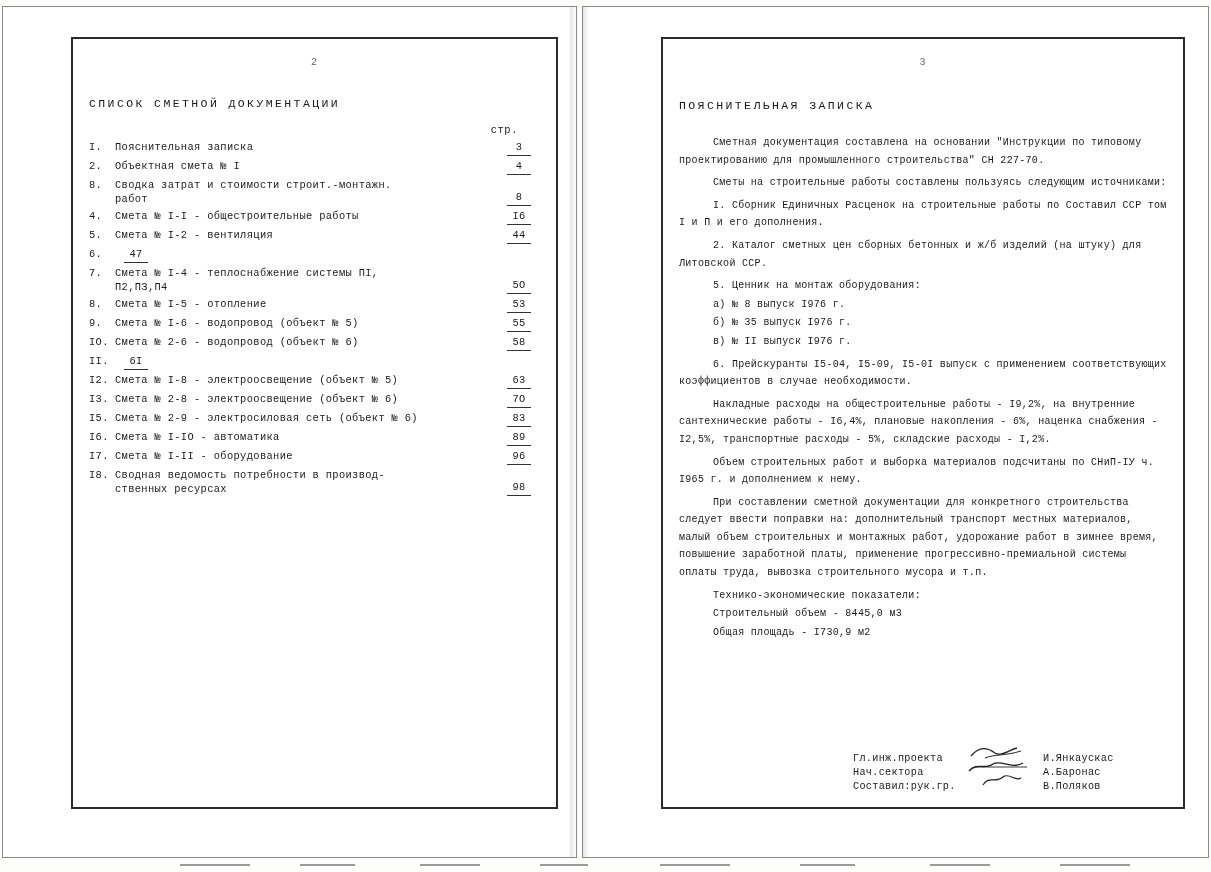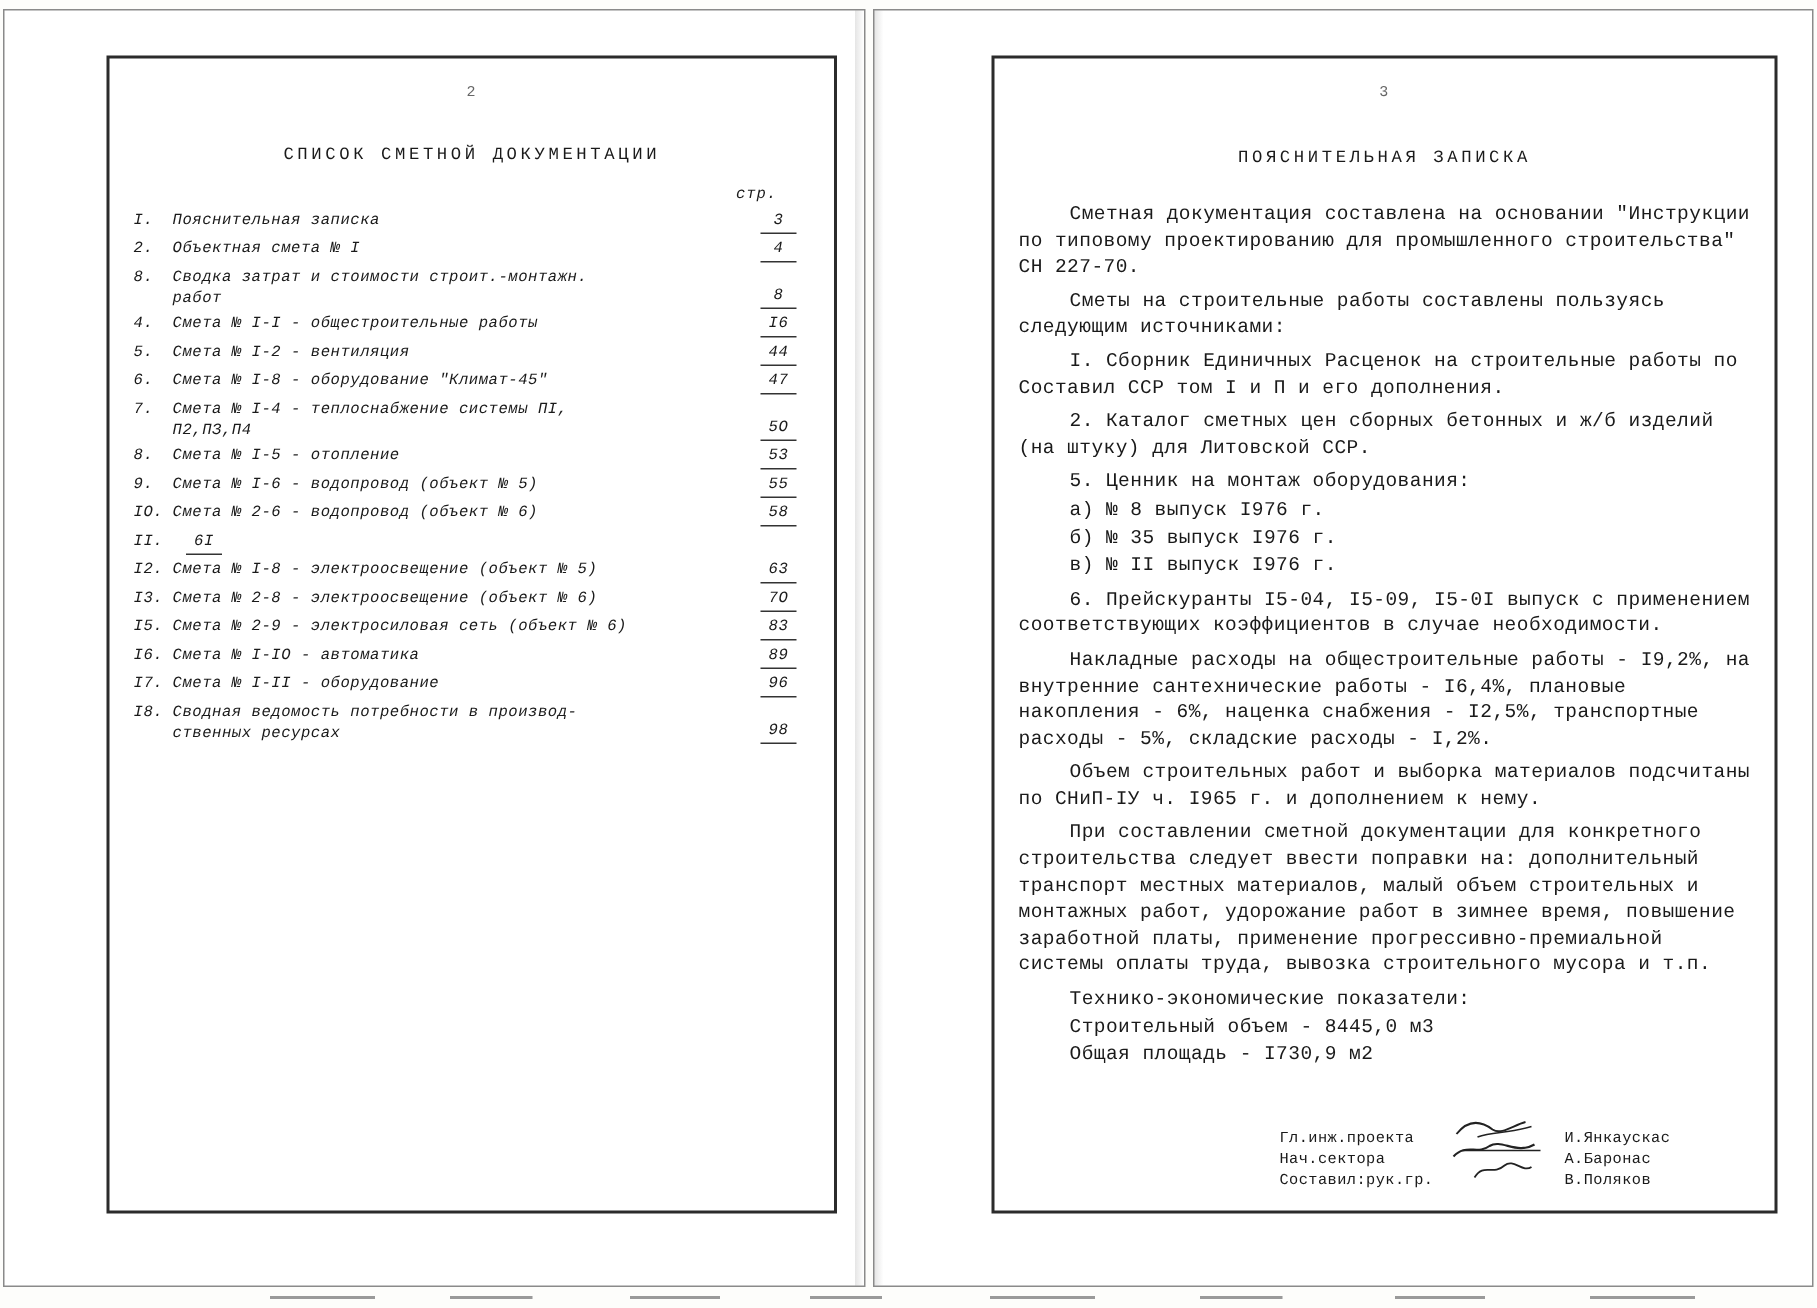--- a/index.html
+++ b/index.html
@@ -52,32 +52,31 @@
     text-align: center;
     font-size: 10px;
     color: #666;
     letter-spacing: 1px;
     height: 22px;
   }
 
   h1.doc-title {
     font-size: 11.5px;
     font-weight: normal;
-    text-align: center;
+    text-align: left;
     letter-spacing: 2.4px;
     margin: 18px 0 14px 0;
   }
   .right h1.doc-title { margin: 20px 0 22px 0; }
 
   
   .toc {
     margin-top: 0;
     font-size: 10.4px;
     letter-spacing: 0.35px;
-    font-style: italic;
   }
   .toc-head {
     text-align: right;
     padding-right: 22px;
     font-size: 10.4px;
     letter-spacing: 0.6px;
     margin-bottom: 4px;
   }
   .toc-row {
     display: flex;
@@ -104,21 +103,21 @@
     border-bottom: 1px solid #333;
     padding: 0 4px 1px 4px;
     display: inline-block;
     min-width: 16px;
   }
   .toc-row.tall { line-height: 14px; }
   .toc-row.tall .toc-pg { align-self: flex-end; }
 
   
   .note {
-    font-size: 13px;
+    font-size: 10px;
     line-height: 17.6px;
     letter-spacing: 0.3px;
     text-align: left;
   }
   .note p {
     margin: 0 0 5px 0;
   }
   .note p.ind  { text-indent: 34px; }
   .note p.tight { margin-bottom: 1px; }
   .note p.sub { text-indent: 34px; }
@@ -214,21 +213,20 @@
           </div>
 
           <div class="toc-row">
             <div class="toc-num">5.</div>
             <div class="toc-text">Смета № I-2  -  вентиляция</div>
             <div class="toc-pg"><span>44</span></div>
           </div>
 
           <div class="toc-row">
             <div class="toc-num">6.</div>
-            <div class="toc-text">Смета № I-8  -  оборудование "Климат-45"</div>
             <div class="toc-pg"><span>47</span></div>
           </div>
 
           <div class="toc-row tall">
             <div class="toc-num">7.</div>
             <div class="toc-text">Смета № I-4  -  теплоснабжение системы ПI,
                                 П2,ПЗ,П4</div>
             <div class="toc-pg"><span>5O</span></div>
           </div>
 

